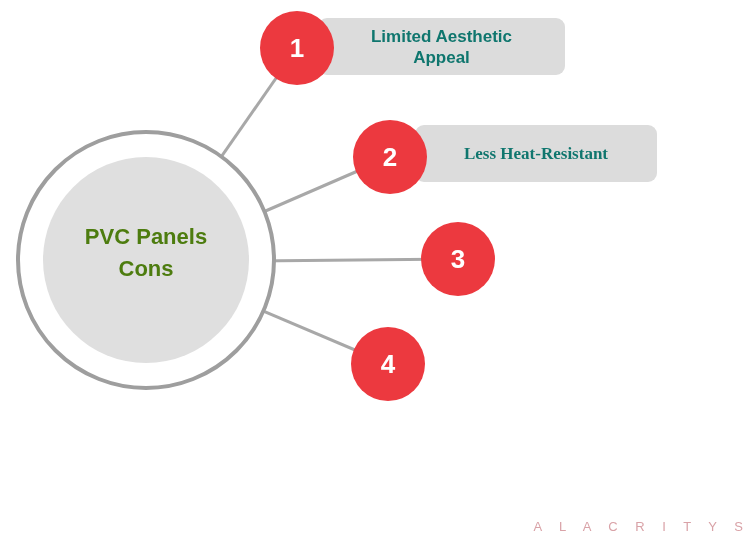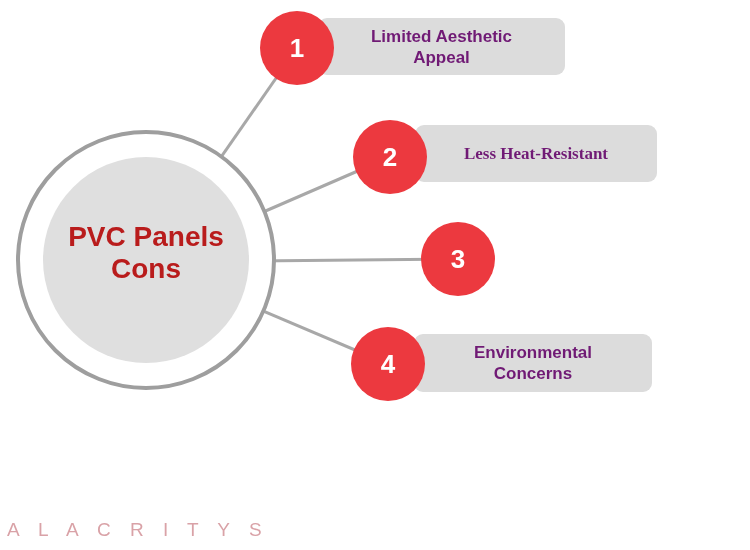--- a/index.html
+++ b/index.html
@@ -46,36 +46,36 @@
     height: 206px;
     background: #dfdfdf;
     border-radius: 50%;
     display: flex;
     align-items: center;
     justify-content: center;
   }
   .hub-title {
     width: 175px;
     text-align: center;
-    color: #b91c1c;
-    font-size: 28px;
+    color: #4d7c0f;
+    font-size: 22px;
     font-weight: 700;
     line-height: 32px;
     margin-top: -14px;
   }
   
   .card {
     position: absolute;
     background: #dcdcdc;
     border-radius: 9px;
     display: flex;
     align-items: center;
     justify-content: center;
     text-align: center;
-    color: #701a75;
+    color: #0f766e;
     font-size: 17px;
     font-weight: 700;
     line-height: 21px;
   }
   .card span { display: block; padding: 0 24px; }
   .card1 { left: 318px; top: 18px;  width: 247px; height: 57px; }
   .card2 { left: 415px; top: 125px; width: 242px; height: 57px; font-family: Liberation Serif, serif; }
   .card3 { left: 484px; top: 228px; width: 241px; height: 57px; }
   .card4 { left: 414px; top: 334px; width: 238px; height: 58px; }
   
@@ -95,23 +95,23 @@
   .badge1 { left: 260px; top: 11px; }
   .badge2 { left: 353px; top: 120px; }
   .badge3 { left: 421px; top: 222px; }
   .badge4 { left: 351px; top: 327px; }
   
   .footer {
     position: absolute;
     left: 0;
     right: 0;
     top: 519px;
-    text-align: left;
+    text-align: right;
     color: #d9a2a7;
-    font-size: 19px;
+    font-size: 13px;
     font-weight: 400;
     letter-spacing: 7px;
     text-indent: 7px;
   }
 </style>
 </head>
 <body>
 
 <div class="canvas">
 
@@ -127,23 +127,20 @@
       <div class="hub-title">PVC Panels Cons</div>
     </div>
   </div>
 
   <div class="card card1">
     <span>Limited Aesthetic Appeal</span>
   </div>
   <div class="card card2">
     <span>Less Heat-Resistant</span>
   </div>
-  <div class="card card4">
-    <span>Environmental Concerns</span>
-  </div>
 
   <div class="badge badge1">1</div>
   <div class="badge badge2">2</div>
   <div class="badge badge3">3</div>
   <div class="badge badge4">4</div>
 
   <div class="footer">A L A C R I T Y S</div>
 
 </div>
 

